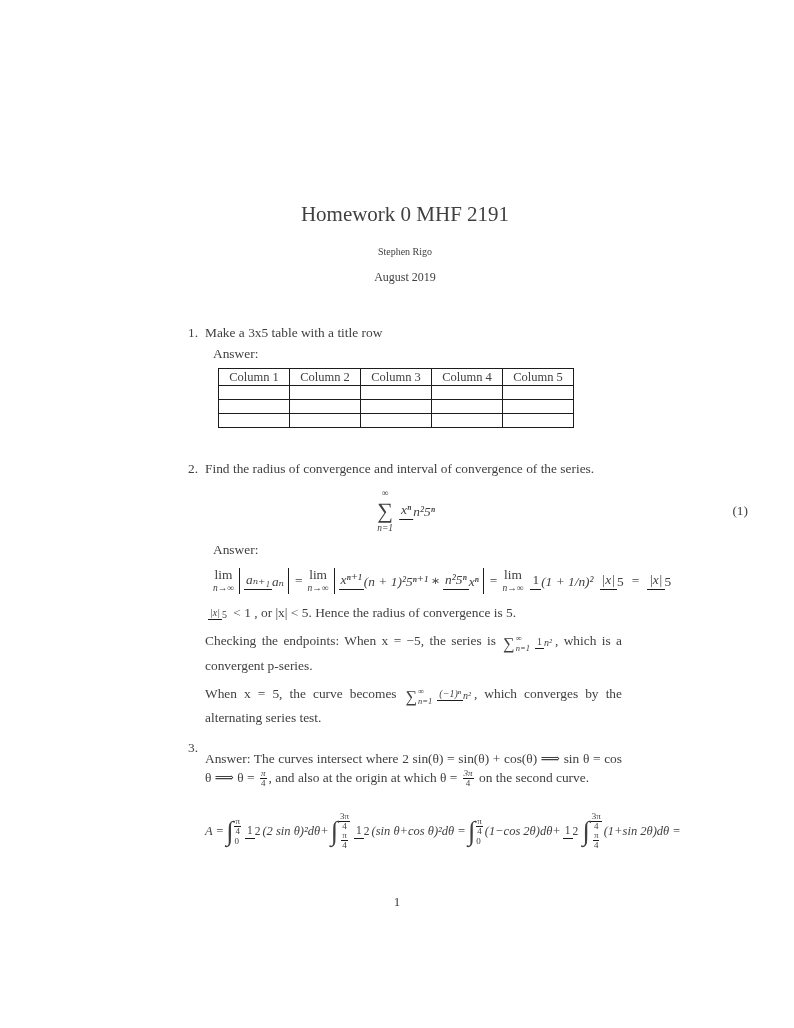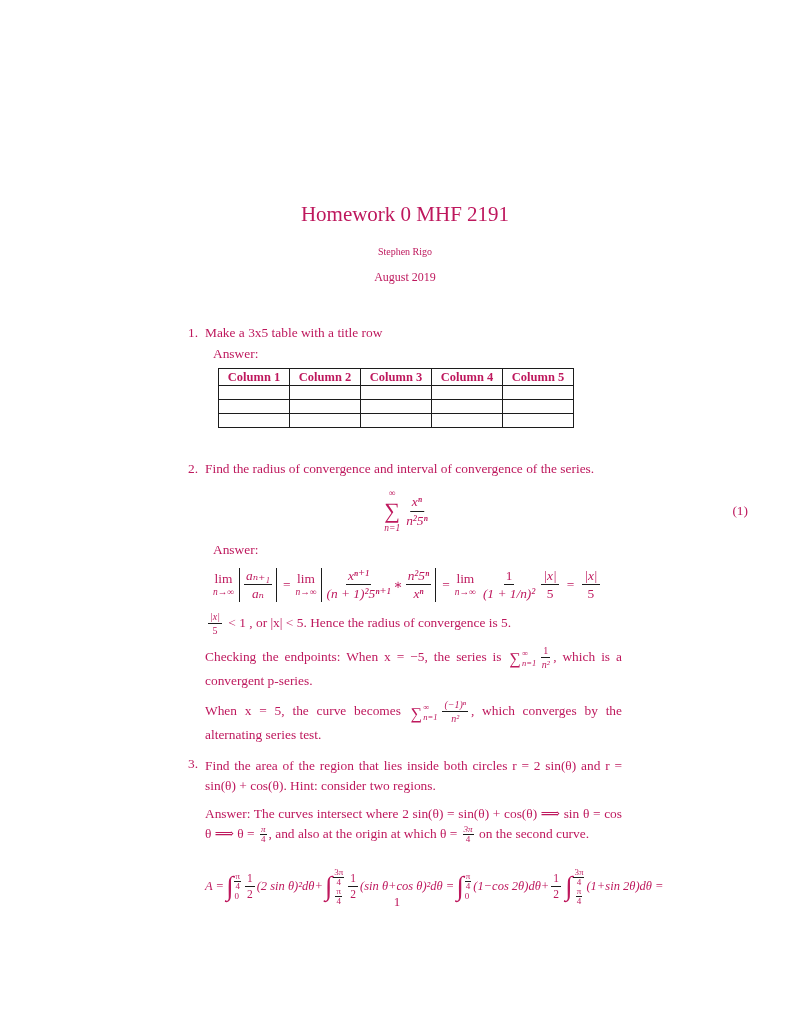--- a/index.html
+++ b/index.html
@@ -1,47 +1,47 @@
 <!DOCTYPE html>
 <html><head>
 <meta charset="utf-8">
 <style>
   * { margin:0; padding:0; box-sizing:border-box; }
   html,body { background:#e9e9e9; }
   .page {
     width:794px; height:1028px; background:#ffffff; position:relative;
     font-family:"Liberation Serif","DejaVu Serif","DejaVu Sans",serif;
-    color:#be185d; overflow:hidden; margin:0 auto;
+    color:#404040; overflow:hidden; margin:0 auto;
   }
   .content { position:absolute; left:188px; top:202px; width:562px; font-size:13.4px; }
   .doc-title { text-align:center; font-size:21px; width:434px; }
   .doc-author { text-align:center; font-size:10px; width:434px; margin-top:19px; }
   .doc-date { text-align:center; font-size:12px; width:434px; margin-top:13px; }
 
   .item { display:flex; margin-top:0; }
   .inum { flex:none; width:17px; }
   .ibody { width:417px; }
   .item1 { margin-top:40px; }
   .item2 { margin-top:33px; }
   .item3 { margin-top:12px; }
 
   .answer-label { margin-top:5px;margin-left:8px; }
   .para { text-align:justify; margin-top:9px; line-height:1.45; }
 
   
   table.grid { border-collapse:collapse; margin:6px 0 0 13px; font-size:12.5px; }
   table.grid th, table.grid td { border:1px solid #1c1c1c; font-weight:normal; text-align:center; width:71px; }
-  table.grid th { height:17px; padding:0 3px;font-weight:bold; }
+  table.grid th { height:17px; padding:0 3px; }
   table.grid td { height:14px; }
 
   
   .math { font-style:italic; }
   .rm { font-style:normal; }
   .mrow { display:inline-flex; align-items:center; }
-  .frac { display:inline-flex; flex-direction:column; align-items:center; line-height:1.15; margin:0 3px; text-align:center;justify-content:space-between; }
+  .frac { display:inline-flex; flex-direction:row; align-items:center; line-height:1.15; margin:0 3px; text-align:center;justify-content:space-between; }
   .frac .num { border-bottom:1px solid #1c1c1c; padding:0 2px 1px; }
   .frac .den { padding-top:1px; }
   .pfrac { font-size:10px; vertical-align:middle; line-height:1.1; }
   .tfrac { display:inline-flex; flex-direction:column; align-items:center; line-height:1; }
   .tfrac .tnum { border-bottom:1px solid #1c1c1c; padding:0 1px; }
   .ptfrac { font-size:9px; vertical-align:middle; margin:0 2px; }
 
   .displayeq { position:relative; height:52px; margin-top:8px; width:562px; }
   .eqcenter { position:absolute; left:218px; top:50%; transform:translate(-50%,-50%); }
   .eqtag { position:absolute; right:2px; top:50%; transform:translateY(-50%); font-size:13.4px; }
@@ -218,21 +218,20 @@
             </span><span class="frac pfrac math">
               <span class="num">(−1)ⁿ</span>
               <span class="den">n²</span>
             </span><span>, which converges by the alternating series test.</span></p>
       </div>
     </div>
 
     <div class="item item3">
       <span class="inum">3.</span>
       <div class="ibody">
-        <p class="para" style="margin-top:0">Find the area of the region that lies inside both circles r = 2 sin(θ) and r = sin(θ) + cos(θ). Hint: consider two regions.</p>
         <p class="para"><span>Answer: The curves intersect where 2 sin(θ) = sin(θ) + cos(θ) ⟹ sin θ = cos θ ⟹ θ =</span> <span class="tfrac ptfrac math">
               <span class="tnum">π</span>
               <span class="rm">4</span>
             </span><span>, and also at the origin at which θ =</span> <span class="tfrac ptfrac math">
               <span class="tnum">3π</span>
               <span class="rm">4</span>
             </span> <span>on the second curve.</span></p>
       </div>
     </div>
 

